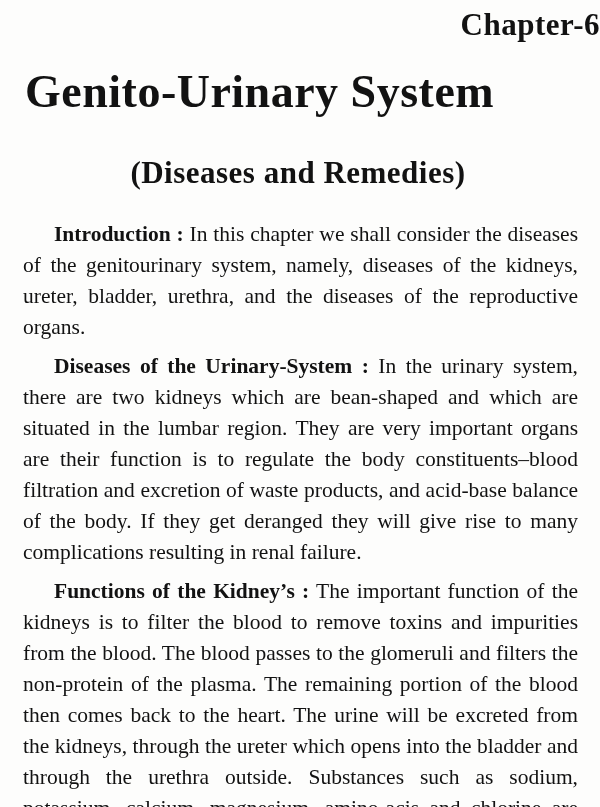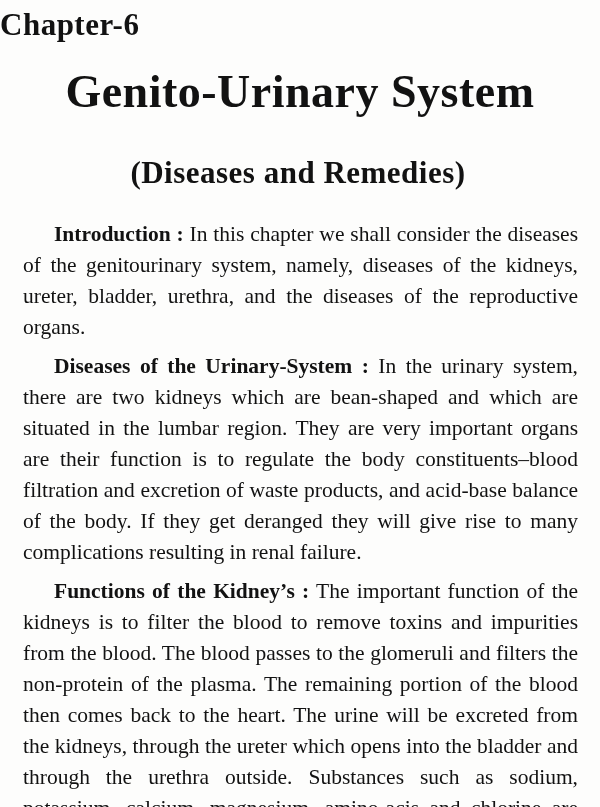--- a/index.html
+++ b/index.html
@@ -13,34 +13,34 @@
     height: 807px;
     margin: 0 auto;
     background: #fdfdfc;
     color: #121212;
     font-family: "Liberation Serif", "DejaVu Serif", serif;
     overflow: hidden;
     box-sizing: border-box;
     padding-top: 6px;
   }
   .chapter-label {
-    text-align: left;
+    text-align: right;
     font-weight: bold;
     font-size: 31px;
     line-height: 38px;
     margin: 0;
     letter-spacing: 0.5px;
   }
   .page-title {
-    text-align: center;
     font-weight: bold;
     font-size: 46px;
     line-height: 52px;
     margin: 22px 0 0 0;
     letter-spacing: 0.5px;
+    padding-left: 25px;
   }
   .page-subtitle {
     text-align: center;
     font-weight: bold;
     font-size: 31px;
     line-height: 38px;
     margin: 36px 4px 0 0;
     letter-spacing: 0.5px;
   }
   .body-text {

